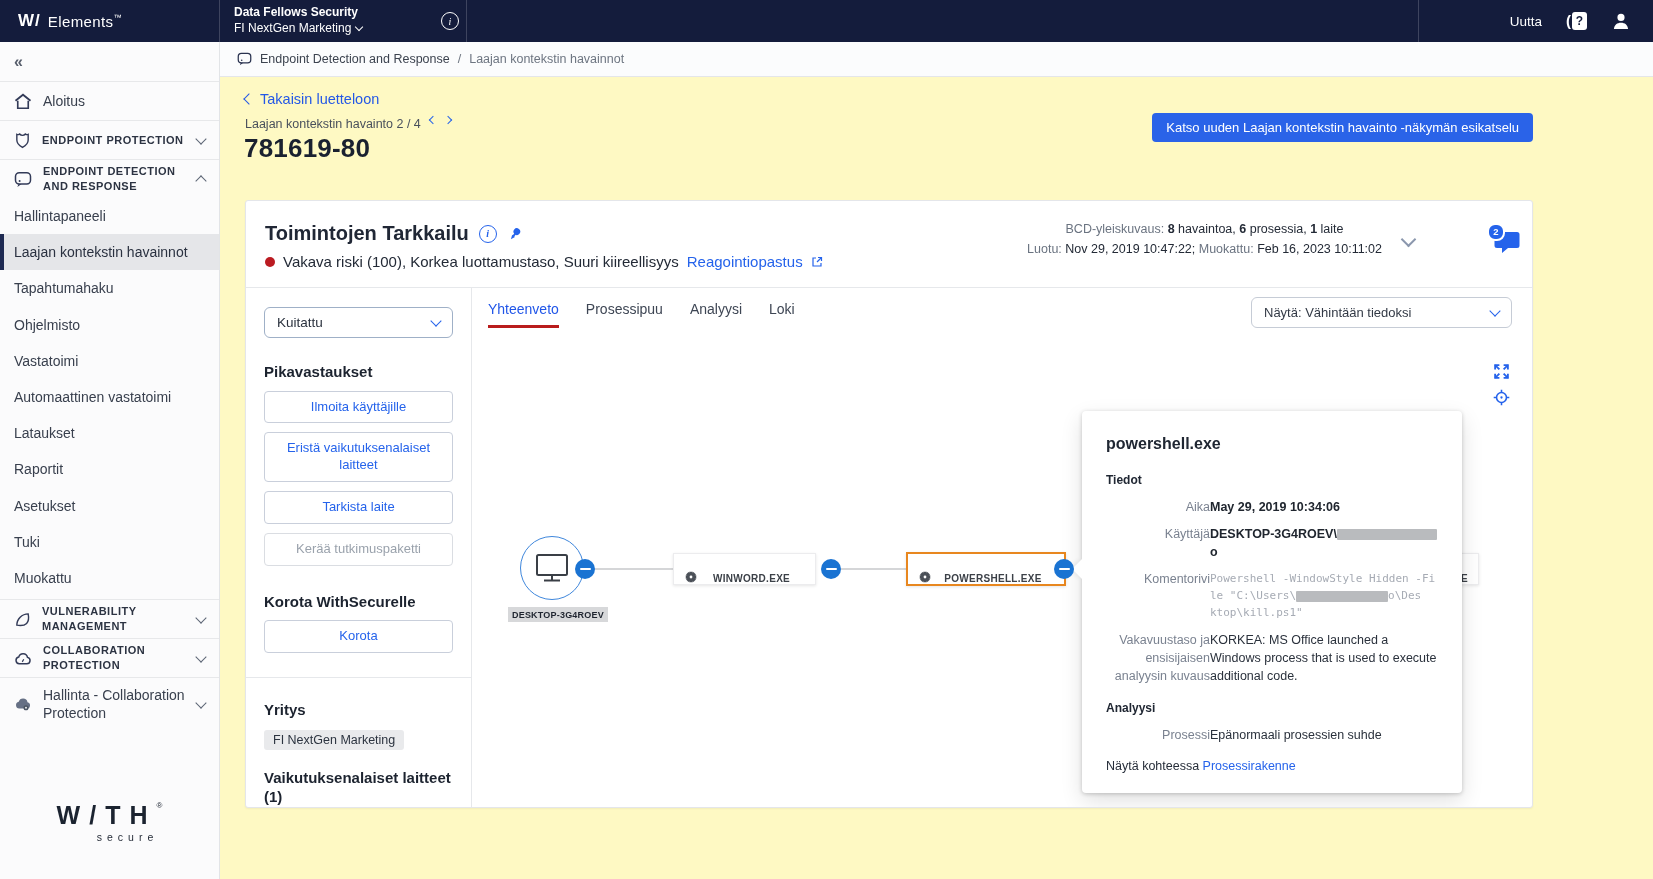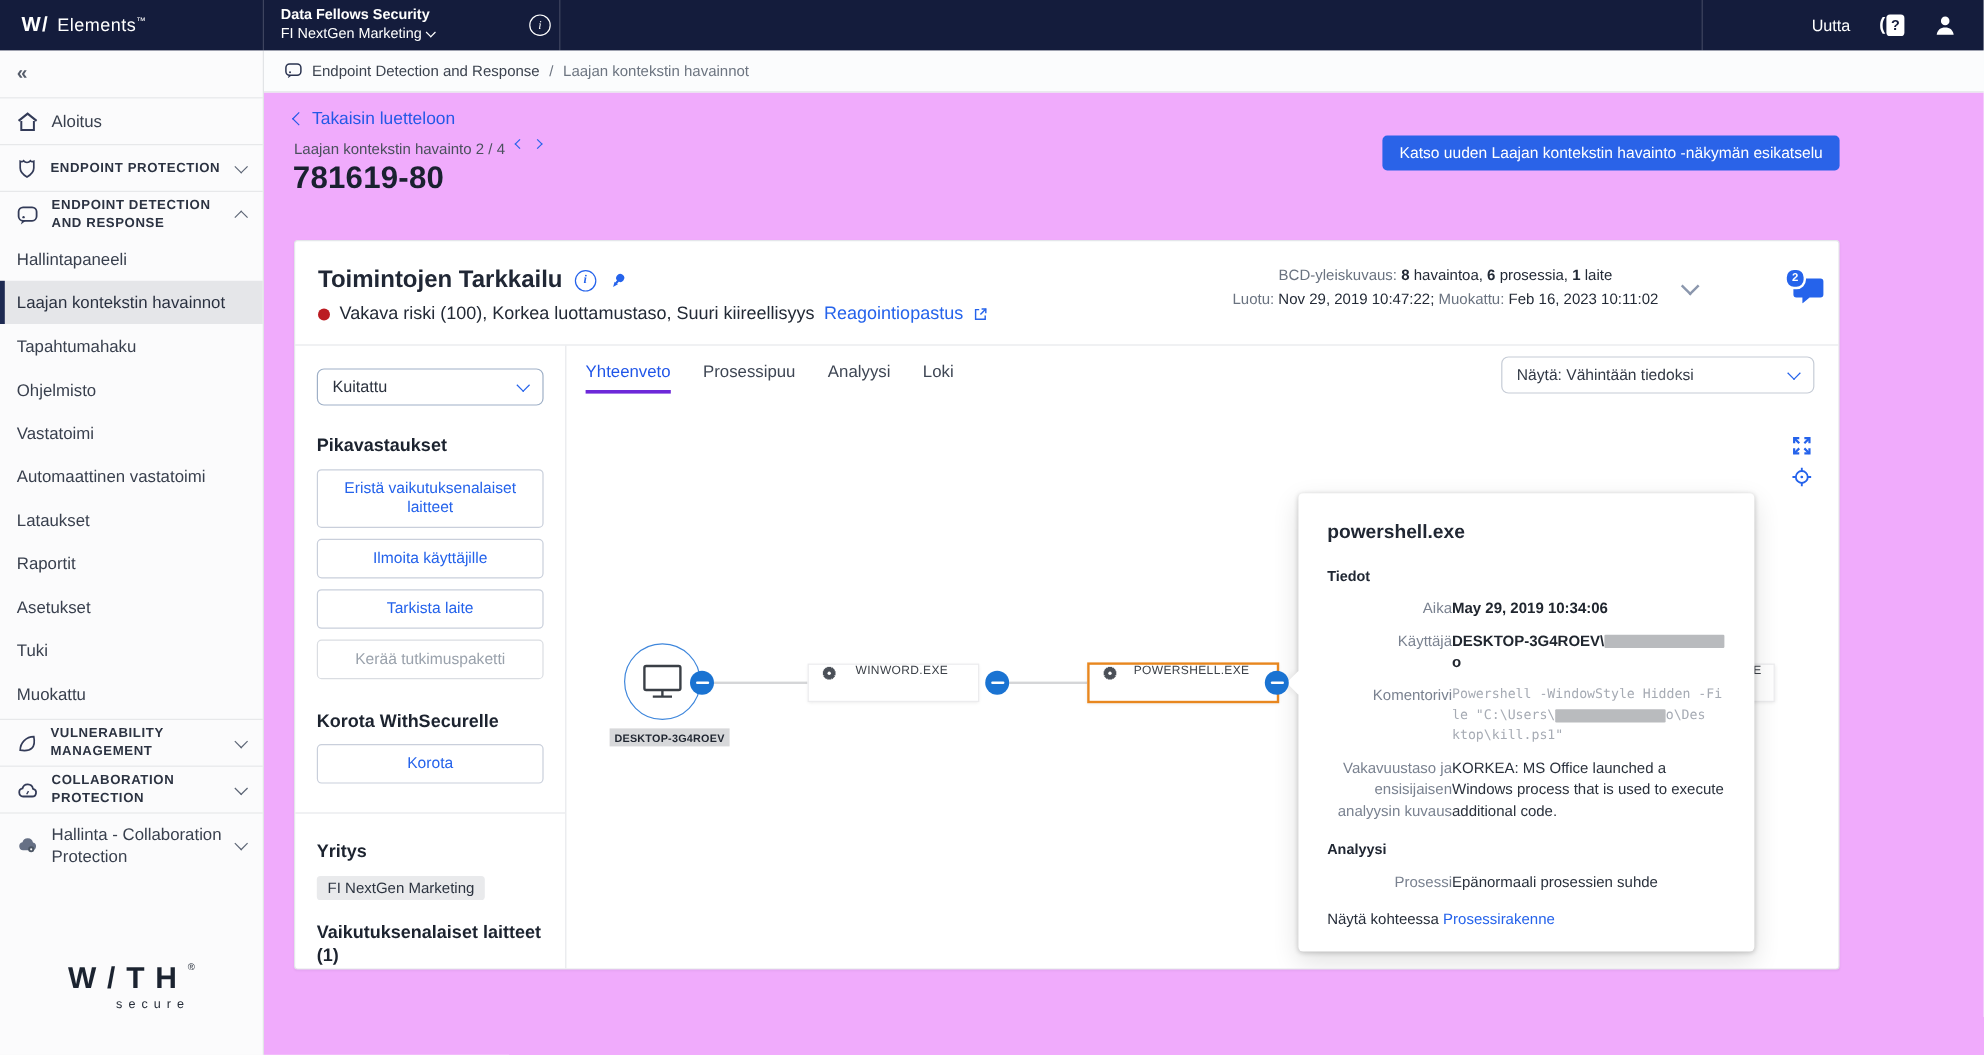--- a/index.html
+++ b/index.html
@@ -42,21 +42,21 @@
   .sb-chev{color:#5c6575;margin-left:auto}
   .sb-logo{position:absolute;bottom:36px;left:0;right:0;text-align:center;color:#1b2330}
   .sb-logo .big{font-size:25px;font-weight:700;letter-spacing:9px}
   .sb-logo .reg{font-size:8px;vertical-align:top}
   .sb-logo .sub{font-size:10.5px;letter-spacing:5px;margin-top:1px;padding-left:36px;color:#252c38}
   
   .bc{position:absolute;top:42px;left:220px;right:0;height:35px;background:#fbfcfd;border-bottom:1px solid #e4e6e9;
       display:flex;align-items:center;gap:8px;padding-left:17px;font-size:12.5px;color:#3c434f;box-sizing:border-box;z-index:5}
   .bc .dim{color:#6d7581}
   
-  .main{position:absolute;top:77px;left:220px;right:0;bottom:0;background:#f0abfc}
+  .main{position:absolute;top:77px;left:220px;right:0;bottom:0;background:#fef9c3}
   .back{position:absolute;left:25px;top:14px;color:#2458e6;font-size:14.5px;font-weight:500;display:flex;align-items:center;gap:7px;cursor:pointer}
   .pager{position:absolute;left:25px;top:40px;font-size:12.5px;color:#49505c;display:flex;gap:9px}
   .pager .nav{color:#2563eb;cursor:pointer;display:inline-flex}
   .pgtitle{position:absolute;left:24px;top:56px;font-size:26px;font-weight:700;color:#1a2130;letter-spacing:.2px}
   .preview-btn{position:absolute;right:120px;top:36px;background:#2a63e8;color:#fff;font-size:13px;border:none;border-radius:4px;padding:7px 14px;cursor:pointer}
   
   .card{position:absolute;left:25px;top:123px;width:1288px;height:608px;background:#fff;border:1px solid #e4e6ea;border-radius:3px;
         box-sizing:border-box;box-shadow:0 1px 2px rgba(16,24,40,.05)}
   .card-head{position:relative;height:87px;border-bottom:1px solid #e6e8eb;box-sizing:border-box}
   .ch-title{position:absolute;left:19px;top:21px;font-size:20px;font-weight:600;color:#202735;display:flex;align-items:center;gap:10px}
@@ -82,36 +82,36 @@
   .lc-h{font-size:15px;font-weight:700;margin:24px 0 4px;color:#1c232f;line-height:1.3}
   .qbtn{display:block;width:100%;margin:9px 0;border:1px solid #c9cfdb;background:#fff;color:#2563eb;font-size:13px;border-radius:4px;
         padding:7px 6px;text-align:center;line-height:1.3;cursor:pointer;box-sizing:border-box;font-family:inherit}
   .qbtn.disabled{color:#9aa2ac;border-color:#dadde2;cursor:default}
   .lc-div{height:1px;background:#e6e8eb;margin:24px -18px 22px}
   .tag{display:inline-block;background:#e9eaec;border-radius:3px;padding:3px 9px;font-size:12.5px;color:#2c3440;margin-top:6px}
   
   .pane{flex:1;position:relative;overflow:hidden}
   .tabs{display:flex;gap:27px;padding:13px 0 0 16px;font-size:14px;color:#3e4654}
   .tab{padding-bottom:8px;cursor:pointer}
-  .tab.active{color:#2156e8;border-bottom:3px solid #6d28d9}
+  .tab.active{color:#2156e8;border-bottom:3px solid #b91c1c}
   .filter{position:absolute;right:20px;top:9px;width:261px;height:31px;border:1px solid #c6ccd6;border-radius:6px;background:#fff;
           display:flex;align-items:center;justify-content:space-between;padding:0 12px;box-sizing:border-box;font-size:13px;color:#333a46;cursor:pointer}
   .filter .chev{color:#2563eb}
   
   .diagram{position:absolute;top:43px;left:0;right:0;bottom:0}
   .dg-ico{position:absolute;right:22px;color:#2563eb;cursor:pointer}
   .edge{position:absolute;height:1.5px;background:#d5d6d8}
   .minus{position:absolute;width:20px;height:20px;border-radius:50%;background:#1a73d2;z-index:6;cursor:pointer}
   .minus::after{content:"";position:absolute;left:4.5px;top:8.8px;width:11px;height:2.4px;background:#fff;border-radius:1px}
   .device-circle{position:absolute;left:48px;top:205px;width:64px;height:64px;border:1.5px solid #3f87dc;border-radius:50%;
                  background:#fff;display:flex;align-items:center;justify-content:center;box-sizing:border-box}
   .device-chip{position:absolute;left:36px;top:276px;background:#d7d8da;color:#1f2530;font-size:9px;font-weight:700;
                padding:2.5px 4px;letter-spacing:.2px;white-space:nowrap}
   .pnode{position:absolute;height:32px;background:#fff;border:1px solid #ececee;box-shadow:0 1px 3px rgba(0,0,0,.10);
-         display:flex;align-items:flex-start;padding:0 10px;box-sizing:border-box;font-size:10px;font-weight:400;color:#3c4148;letter-spacing:.3px}
+         display:flex;align-items:flex-end;padding:0 10px;box-sizing:border-box;font-size:10px;font-weight:700;color:#3c4148;letter-spacing:.3px}
   .pnode .lbl{flex:1;text-align:center}
   .pnode.alert{border:2px solid #e8871f;height:34px}
   .pnode.partial{z-index:2;justify-content:flex-end}
   
   .popup{position:absolute;left:610px;top:80px;width:380px;background:#fff;border-radius:4px;z-index:5;
          box-shadow:0 1px 4px rgba(0,0,0,.20),0 8px 22px rgba(0,0,0,.12);padding:24px 24px 20px;box-sizing:border-box}
   .popup::before{content:"";position:absolute;left:-7px;top:151px;width:14px;height:14px;background:#fff;transform:rotate(45deg);
                  box-shadow:-3px 3px 4px rgba(0,0,0,.05)}
   .pp-title{font-size:16px;font-weight:700;color:#202733;margin:0 0 20px}
   .pp-h{font-size:12px;font-weight:700;color:#202733;margin:0 0 11px}
@@ -342,22 +342,22 @@
 
     <div class="card-body">
 
       <div class="left-col">
         <div class="sel">
           <span>Kuitattu</span>
           <span class="chev down"></span>
         </div>
 
         <div class="lc-h">Pikavastaukset</div>
+        <button class="qbtn">Ilmoita käyttäjille</button>
         <button class="qbtn">Eristä vaikutuksenalaiset laitteet</button>
-        <button class="qbtn">Ilmoita käyttäjille</button>
         <button class="qbtn">Tarkista laite</button>
         <button class="qbtn disabled">Kerää tutkimuspaketti</button>
 
         <div class="lc-h" style="margin-top:26px">Korota WithSecurelle</div>
         <button class="qbtn">Korota</button>
 
         <div class="lc-div"></div>
 
         <div class="lc-h" style="margin-top:0">Yritys</div>
         <span class="tag">FI NextGen Marketing</span>

